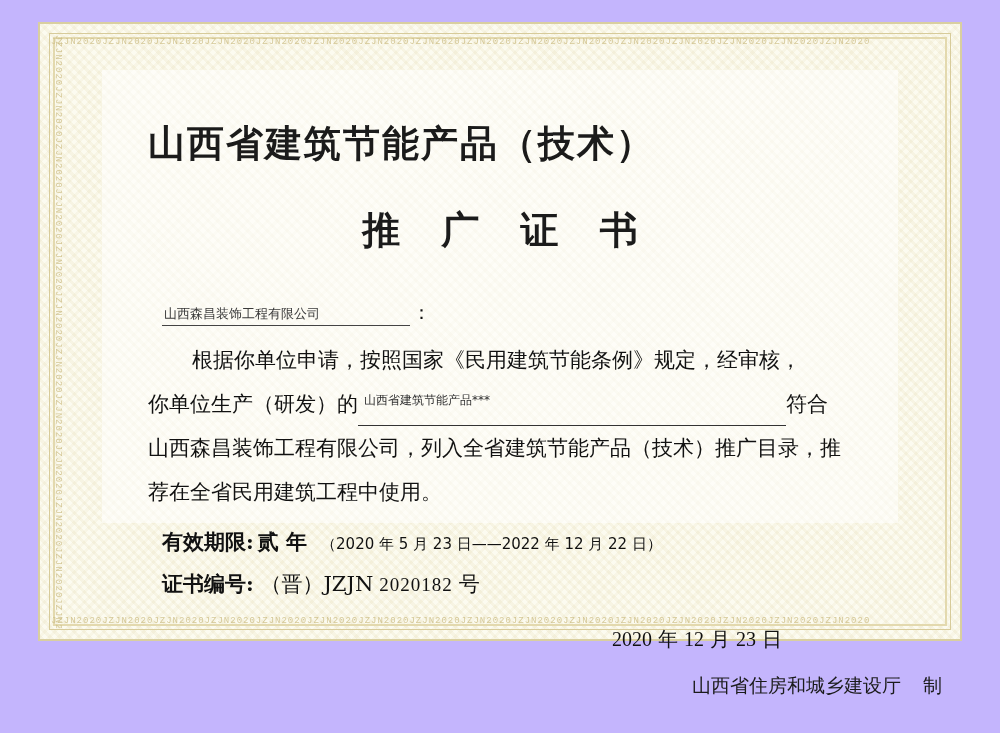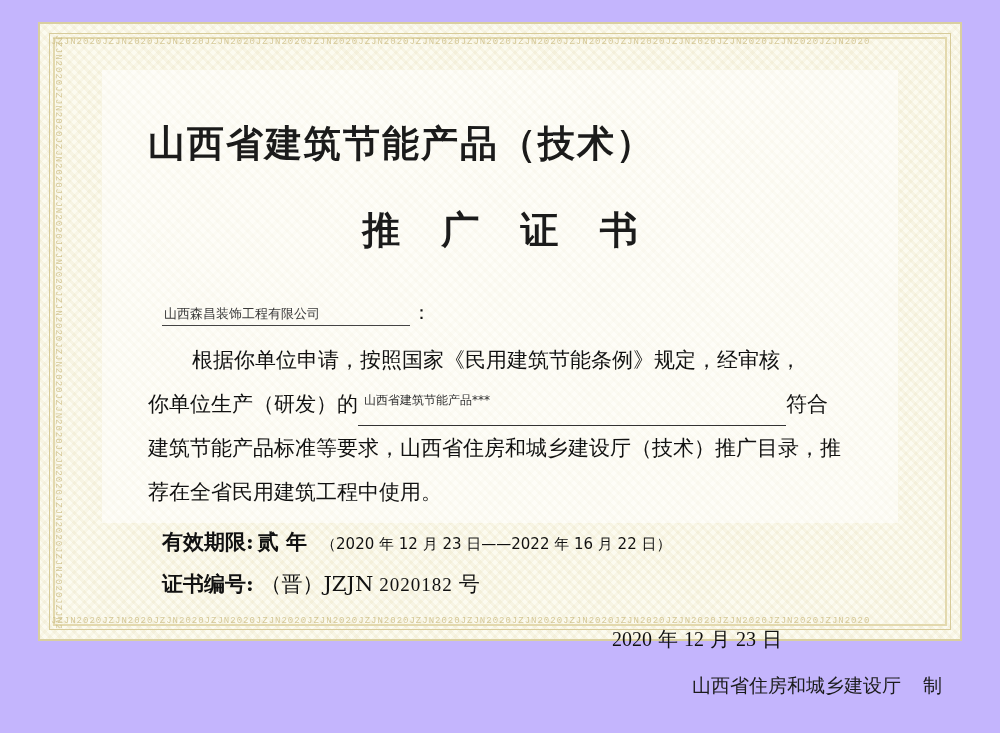--- a/index.html
+++ b/index.html
@@ -279,26 +279,26 @@
       <div class="title-sub">推 广 证 书</div>
 
       <div class="recipient-row">
         <span class="recipient-name">山西森昌装饰工程有限公司</span>
         <span class="recipient-colon">：</span>
       </div>
 
       <div class="body-text">
         <span class="indent"></span><span>根据你单位申请，按照国家《民用建筑节能条例》规定，经审核，</span><br>
         <span>你单位生产（研发）的</span><span class="product-blank"><span class="product-text">山西省建筑节能产品***</span></span><span>符合</span><br>
-        <span>建筑节能产品标准等要求，山西省住房和城乡建设厅（技术）推广目录，推</span><br>
+        <span>山西森昌装饰工程有限公司，列入全省建筑节能产品（技术）推广目录，推</span><br>
         <span>荐在全省民用建筑工程中使用。</span>
       </div>
 
       <div class="meta-line">
-        <span class="label">有效期限:</span><span class="valid-years">贰 年</span><span class="range">（2020 年 12 月 23 日——2022 年 16 月 22 日）</span>
+        <span class="label">有效期限:</span><span class="valid-years">贰 年</span><span class="range">（2020 年 5 月 23 日——2022 年 12 月 22 日）</span>
       </div>
 
       <div class="meta-line">
         <span class="label">证书编号:</span>
         <span>（晋）JZJN</span><span class="cert-no">2020182</span><span>号</span>
       </div>
 
       <div class="date-row">
         <span class="num">2020</span><span>年</span><span class="num">12</span><span>月</span><span class="num">23</span><span>日</span>
       </div>

